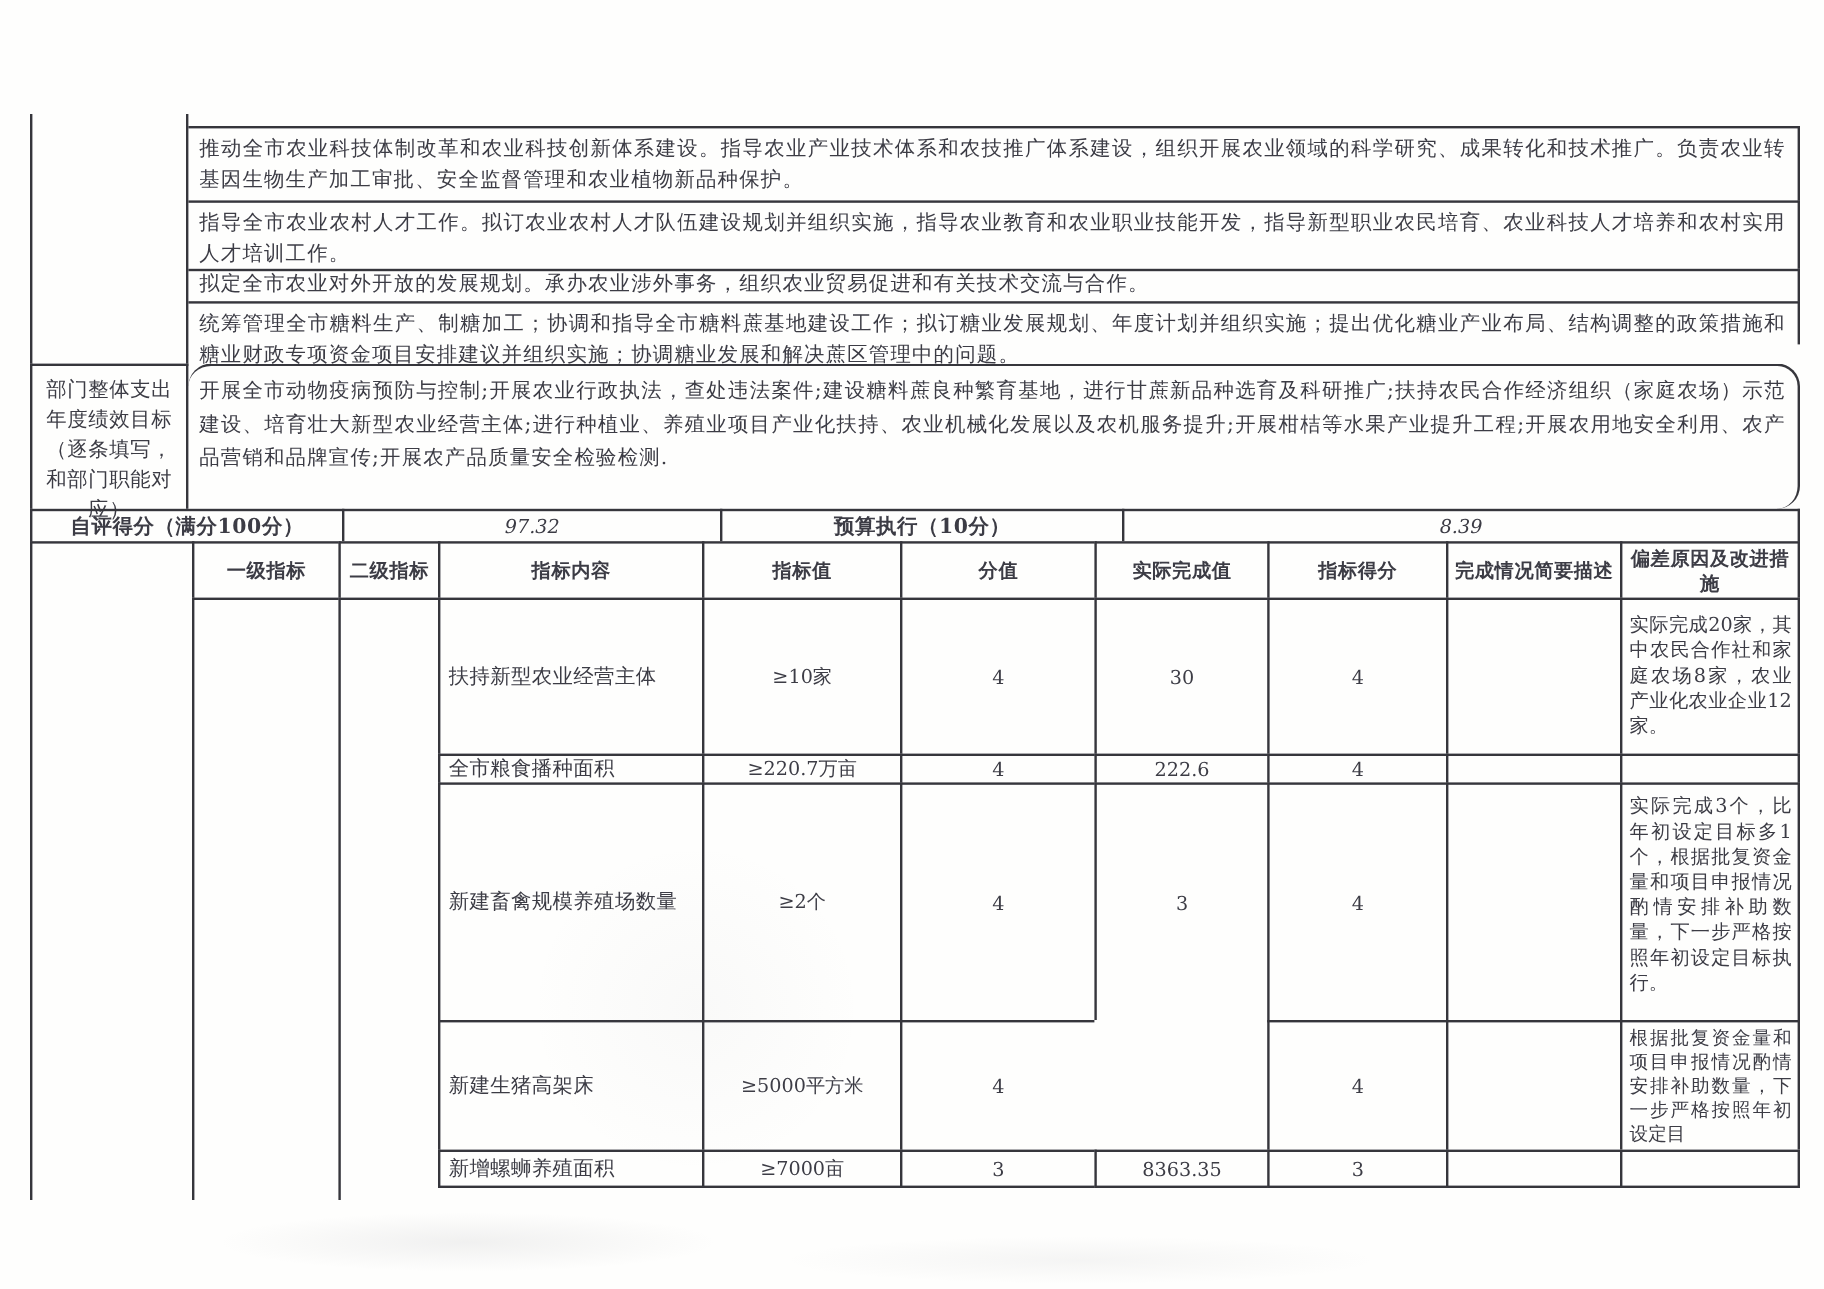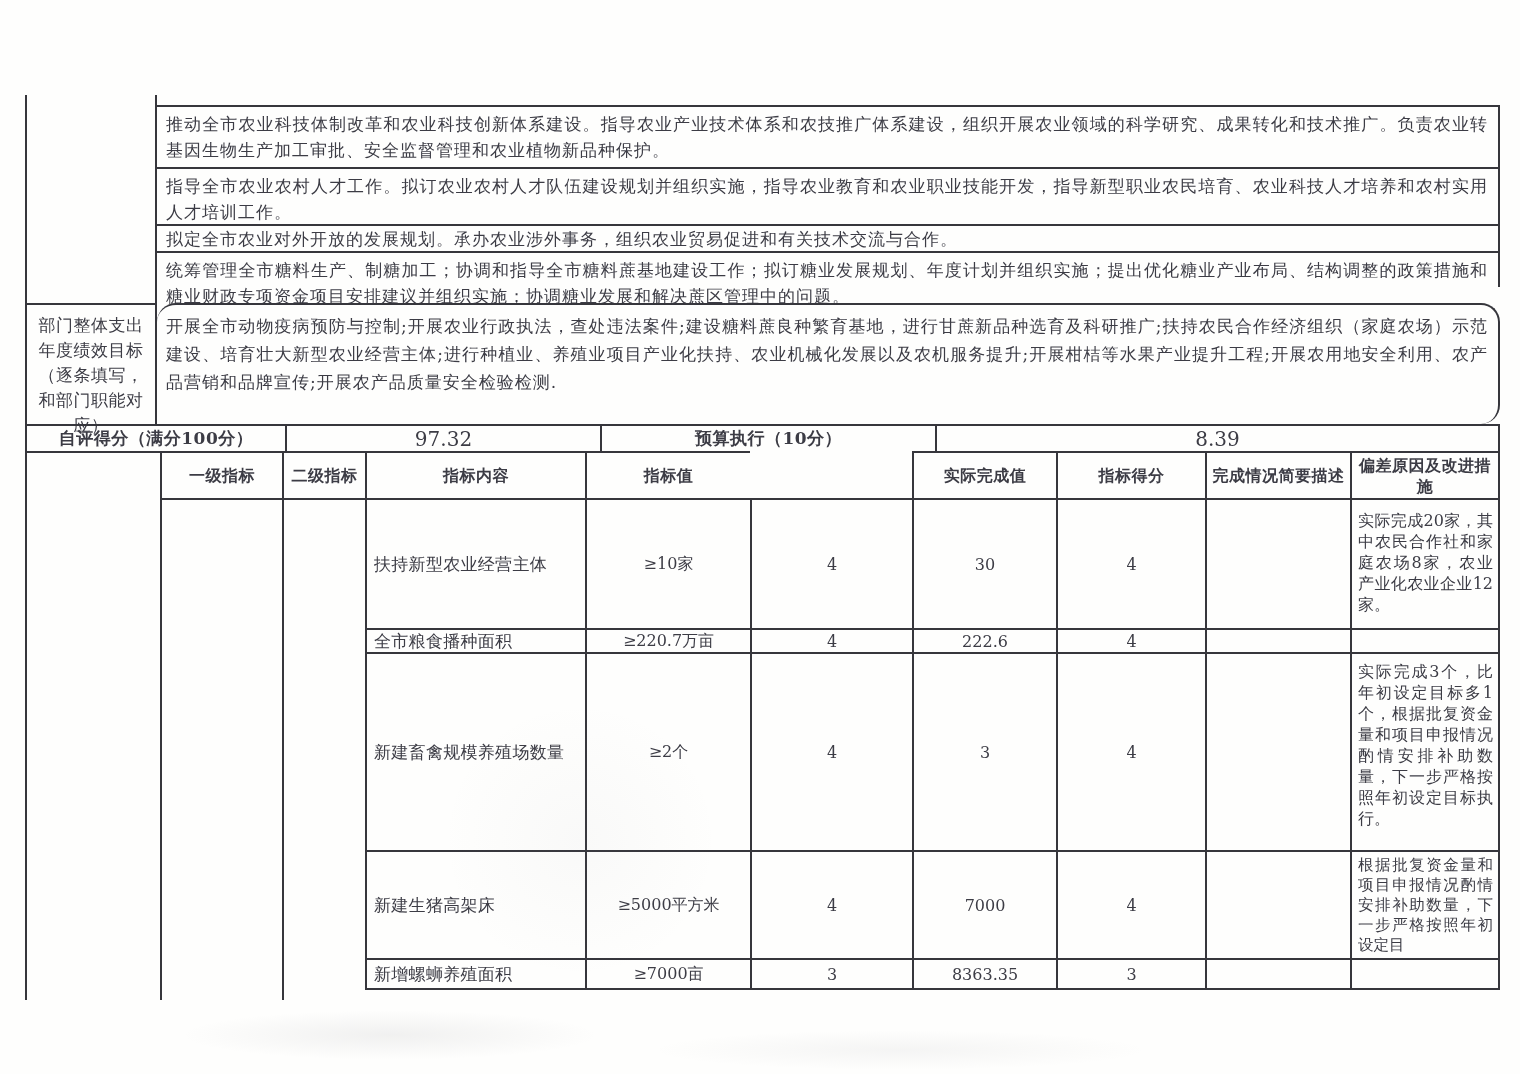--- a/index.html
+++ b/index.html
@@ -38,22 +38,22 @@
     padding:8px 5px 0 5px;
     letter-spacing:0.5px;
   }
   
   .scorelbl{
     font-weight:bold;font-size:17px;
     display:flex;align-items:center;justify-content:center;
     letter-spacing:0.5px;
   }
   .scoreval{
-    font-size:20px;
-    display:flex;align-items:center;justify-content:center;
+    font-size:16px;
+    display:flex;align-items:center;justify-content:center;font-style:italic;
   }
   
   .hcell{
     font-weight:bold;font-size:16px;
     display:flex;align-items:center;justify-content:center;
     text-align:center;line-height:21px;
     padding:0 5px;letter-spacing:0.5px;
   }
   
   .ccell{
@@ -86,21 +86,21 @@
 <div class="page">
 
   <div class="cell bl br" style="left:25px;top:95px;width:132px;height:208px;"></div>
 
   <div class="cell bl br bt rowlabel" style="left:25px;top:303px;width:132px;height:121px;">部门整体支出年度绩效目标（逐条填写，和部门职能对应）</div>
 
   <div class="cell bt br pcell" style="left:157px;top:105px;width:1343px;height:62px;">推动全市农业科技体制改革和农业科技创新体系建设。指导农业产业技术体系和农技推广体系建设，组织开展农业领域的科学研究、成果转化和技术推广。负责农业转基因生物生产加工审批、安全监督管理和农业植物新品种保护。</div>
 
   <div class="cell bt br pcell" style="left:157px;top:167px;width:1343px;height:57px;">指导全市农业农村人才工作。拟订农业农村人才队伍建设规划并组织实施，指导农业教育和农业职业技能开发，指导新型职业农民培育、农业科技人才培养和农村实用人才培训工作。</div>
 
-  <div class="cell bt br pcell p3" style="left:157px;top:224px;width:1343px;height:27px;">拟定全市农业对外开放的发展规划。承办农业涉外事务，组织农业贸易促进和有关技术交流与合作。</div>
+  <div class="cell bt br pcell p3" style="left:157px;top:224px;width:1343px;height:27px;font-family:Liberation Mono, monospace;">拟定全市农业对外开放的发展规划。承办农业涉外事务，组织农业贸易促进和有关技术交流与合作。</div>
 
   <div class="cell bt br pcell" style="left:157px;top:251px;width:1343px;height:36px;">统筹管理全市糖料生产、制糖加工；协调和指导全市糖料蔗基地建设工作；拟订糖业发展规划、年度计划并组织实施；提出优化糖业产业布局、结构调整的政策措施和糖业财政专项资金项目安排建议并组织实施；协调糖业发展和解决蔗区管理中的问题。</div>
 
   <div class="cell bt br pcell p5" style="left:157px;top:303px;width:1343px;height:121px;border-radius:19px;">开展全市动物疫病预防与控制;开展农业行政执法，查处违法案件;建设糖料蔗良种繁育基地，进行甘蔗新品种选育及科研推广;扶持农民合作经济组织（家庭农场）示范建设、培育壮大新型农业经营主体;进行种植业、养殖业项目产业化扶持、农业机械化发展以及农机服务提升;开展柑桔等水果产业提升工程;开展农用地安全利用、农产品营销和品牌宣传;开展农产品质量安全检验检测.</div>
 
   <div class="cell bl bt scorelbl" style="left:25px;top:424px;width:260px;height:27px;">自评得分（满分100分）</div>
 
   <div class="cell bl bt scoreval" style="left:285px;top:424px;width:315px;height:27px;">97.32</div>
 
   <div class="cell bl bt scorelbl" style="left:600px;top:424px;width:335px;height:27px;">预算执行（10分）</div>
@@ -112,20 +112,21 @@
   <div class="cell bl bt hcell" style="left:160px;top:451px;width:122px;height:47px;">一级指标</div>
 
   <div class="cell bl bt hcell" style="left:282px;top:451px;width:83px;height:47px;">二级指标</div>
 
   <div class="cell bl bt" style="left:160px;top:498px;width:122px;height:502px;"></div>
 
   <div class="cell bl bt" style="left:282px;top:498px;width:83px;height:502px;"></div>
 
   <div class="cell bl bt hcell" style="left:365px;top:451px;width:220px;height:47px;">指标内容</div>
   <div class="cell bl bt hcell" style="left:585px;top:451px;width:165px;height:47px;">指标值</div>
+  <div class="cell bl bt hcell" style="left:750px;top:451px;width:162px;height:47px;">分值</div>
   <div class="cell bl bt hcell" style="left:912px;top:451px;width:144px;height:47px;">实际完成值</div>
   <div class="cell bl bt hcell" style="left:1056px;top:451px;width:149px;height:47px;">指标得分</div>
   <div class="cell bl bt hcell" style="left:1205px;top:451px;width:145px;height:47px;">完成情况简要描述</div>
   <div class="cell bl bt br hcell" style="left:1350px;top:451px;width:150px;height:47px;">偏差原因及改进措施</div>
 
   <div class="cell bl bt ccell" style="left:365px;top:498px;width:220px;height:130px;">扶持新型农业经营主体</div>
   <div class="cell bl bt ncell" style="left:585px;top:498px;width:165px;height:130px;">≥10家</div>
   <div class="cell bl bt ncell" style="left:750px;top:498px;width:162px;height:130px;">4</div>
   <div class="cell bl bt ncell" style="left:912px;top:498px;width:144px;height:130px;">30</div>
   <div class="cell bl bt ncell" style="left:1056px;top:498px;width:149px;height:130px;">4</div>
@@ -144,21 +145,20 @@
   <div class="cell bl bt ncell" style="left:585px;top:652px;width:165px;height:198px;">≥2个</div>
   <div class="cell bl bt ncell" style="left:750px;top:652px;width:162px;height:198px;">4</div>
   <div class="cell bl bt ncell" style="left:912px;top:652px;width:144px;height:198px;">3</div>
   <div class="cell bl bt ncell" style="left:1056px;top:652px;width:149px;height:198px;">4</div>
   <div class="cell bl bt" style="left:1205px;top:652px;width:145px;height:198px;"></div>
   <div class="cell bl bt br dcell d3" style="left:1350px;top:652px;width:150px;height:198px;">实际完成3个，比年初设定目标多1个，根据批复资金量和项目申报情况酌情安排补助数量，下一步严格按照年初设定目标执行。</div>
 
   <div class="cell bl bt ccell" style="left:365px;top:850px;width:220px;height:108px;">新建生猪高架床</div>
   <div class="cell bl bt ncell" style="left:585px;top:850px;width:165px;height:108px;">≥5000平方米</div>
   <div class="cell bl bt ncell" style="left:750px;top:850px;width:162px;height:108px;">4</div>
-  <div class="cell bl bt ncell" style="left:912px;top:850px;width:144px;height:108px;">7000</div>
   <div class="cell bl bt ncell" style="left:1056px;top:850px;width:149px;height:108px;">4</div>
   <div class="cell bl bt" style="left:1205px;top:850px;width:145px;height:108px;"></div>
   <div class="cell bl bt br dcell d4" style="left:1350px;top:850px;width:150px;height:108px;">根据批复资金量和项目申报情况酌情安排补助数量，下一步严格按照年初设定目</div>
 
   <div class="cell bl bt bb ccell" style="left:365px;top:958px;width:220px;height:32px;">新增螺蛳养殖面积</div>
   <div class="cell bl bt bb ncell" style="left:585px;top:958px;width:165px;height:32px;">≥7000亩</div>
   <div class="cell bl bt bb ncell" style="left:750px;top:958px;width:162px;height:32px;">3</div>
   <div class="cell bl bt bb ncell" style="left:912px;top:958px;width:144px;height:32px;">8363.35</div>
   <div class="cell bl bt bb ncell" style="left:1056px;top:958px;width:149px;height:32px;">3</div>
   <div class="cell bl bt bb" style="left:1205px;top:958px;width:145px;height:32px;"></div>

